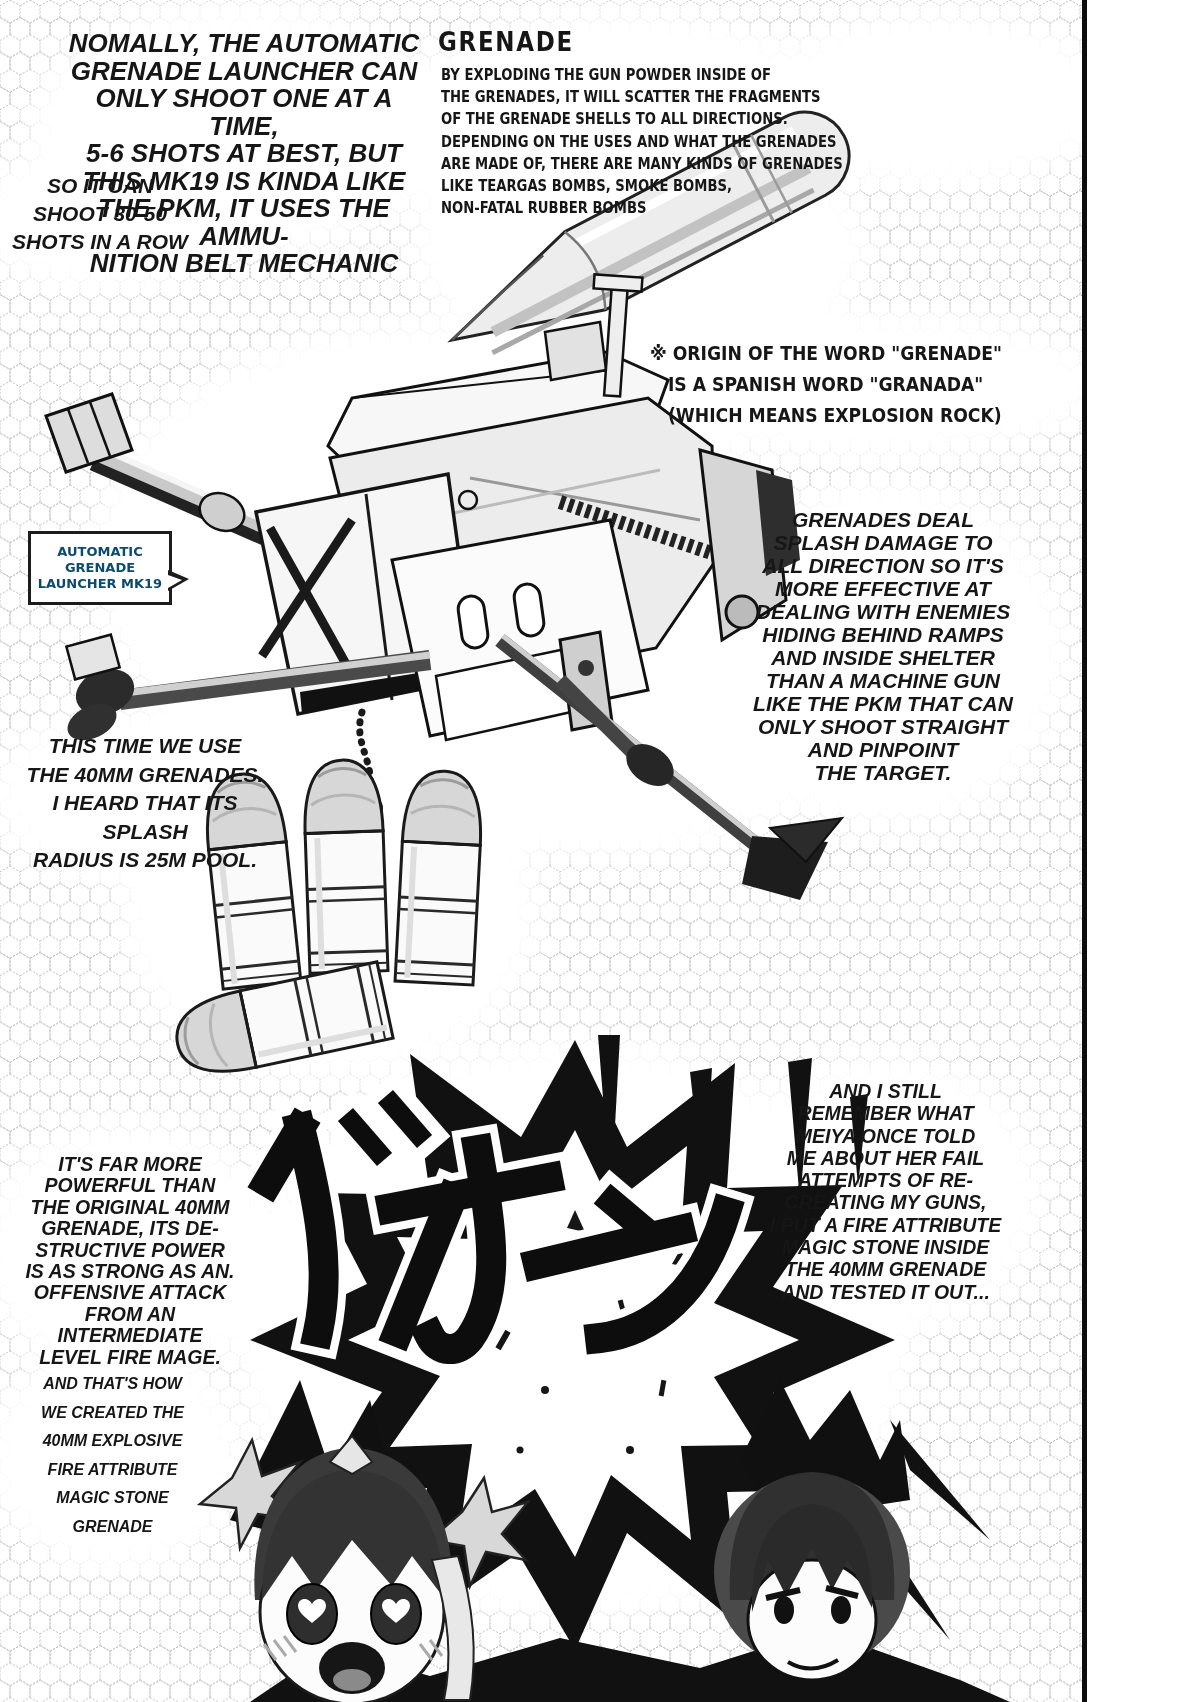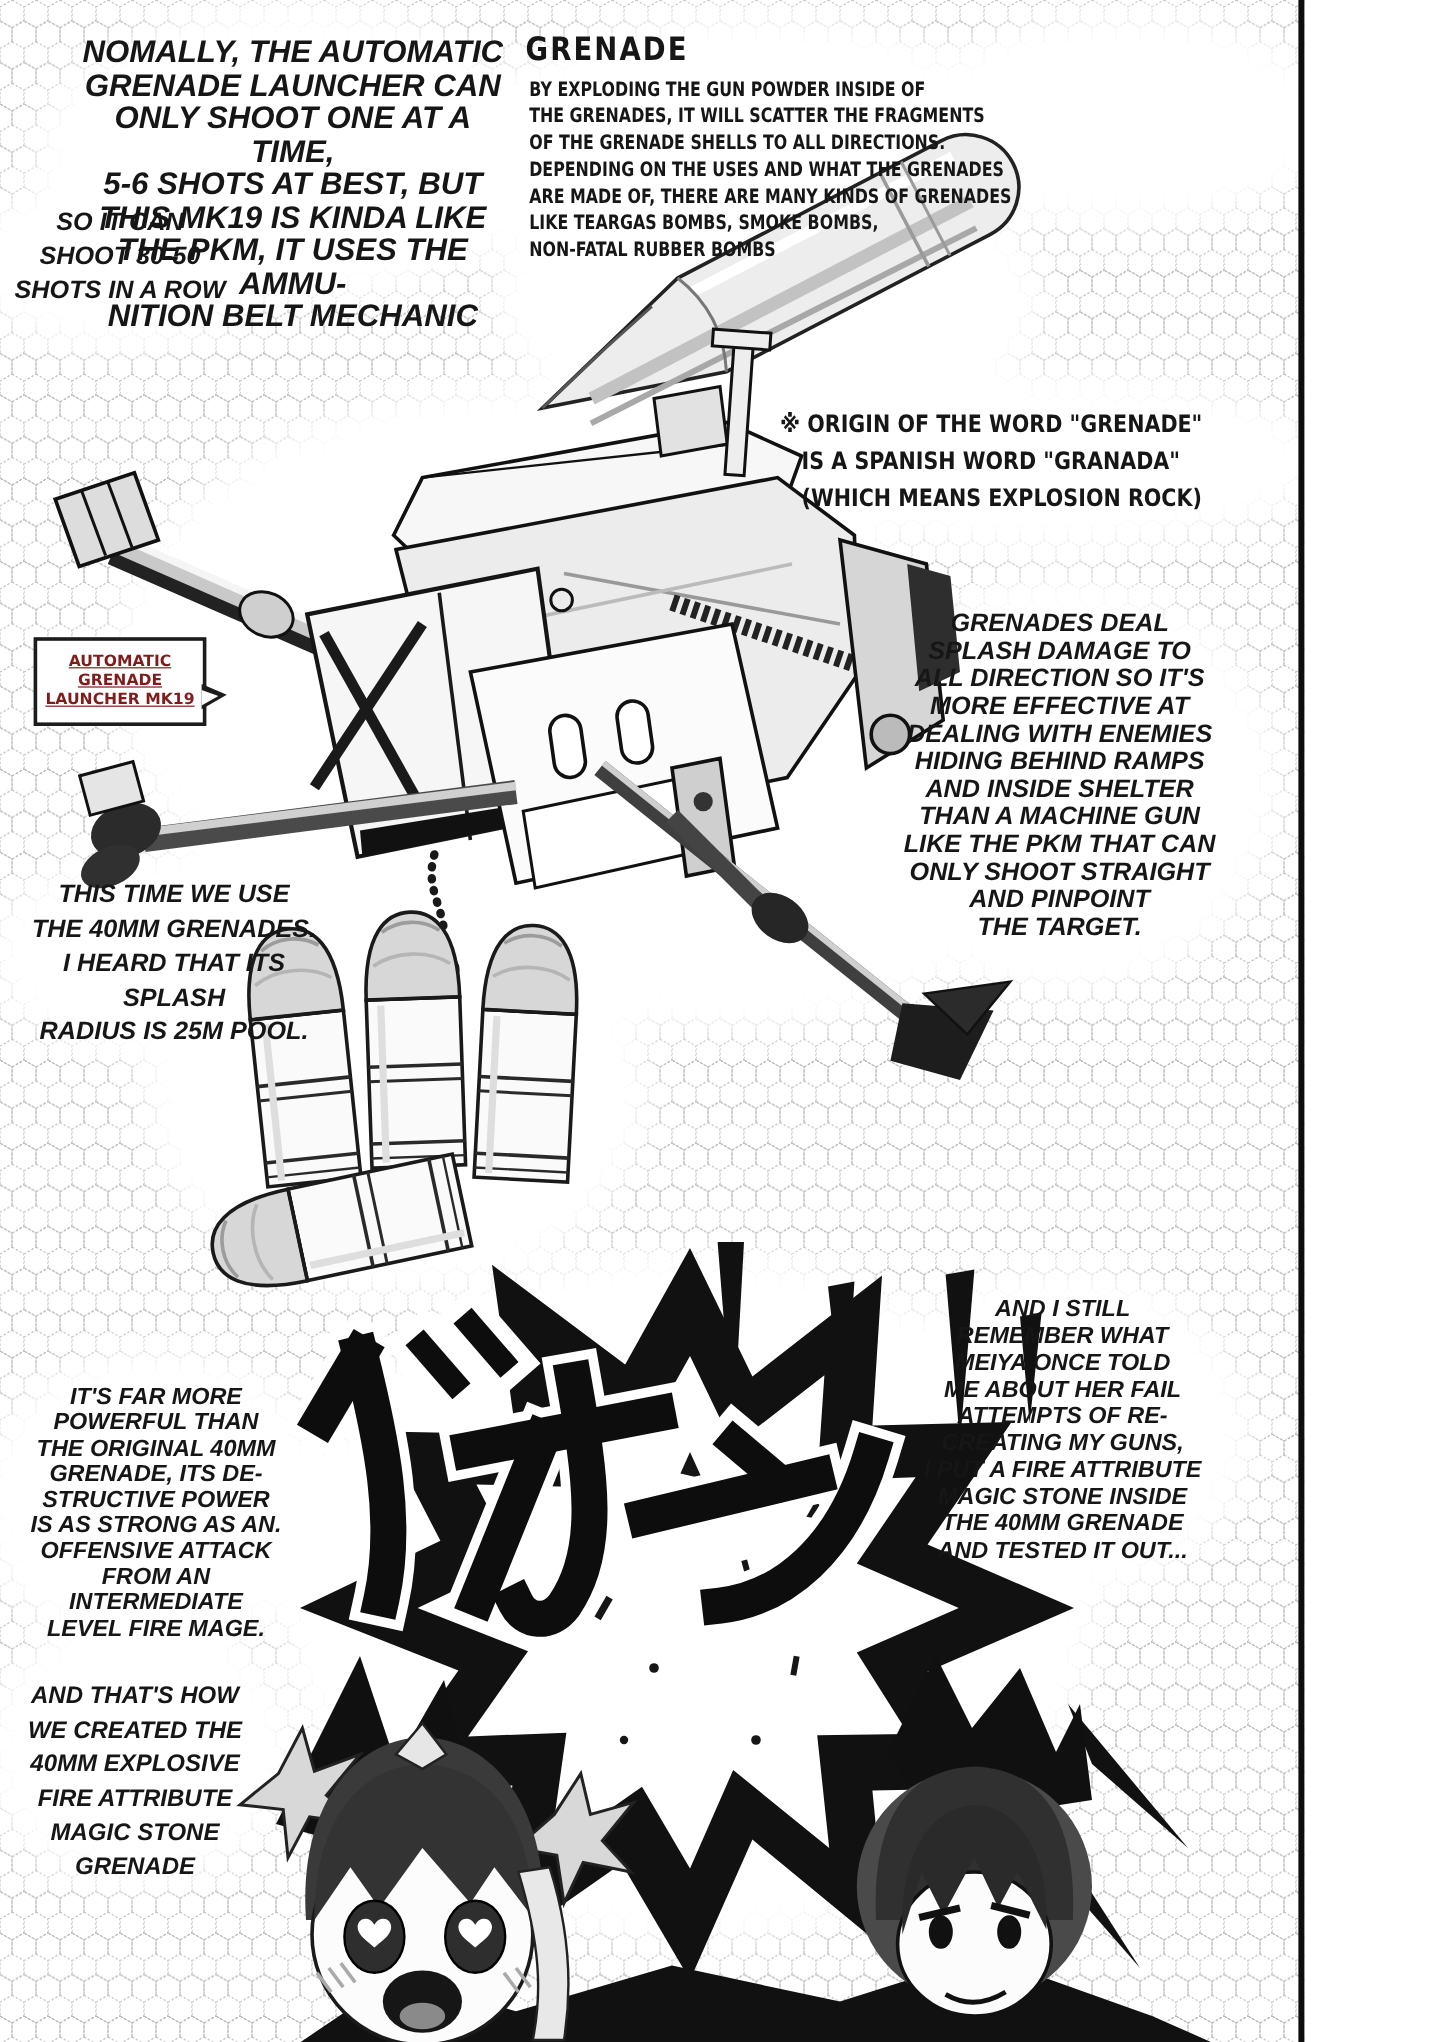--- a/index.html
+++ b/index.html
@@ -6,21 +6,21 @@
   #page{position:relative;width:1200px;height:1702px;background:#fff;overflow:hidden;
         font-family:"Liberation Sans",sans-serif;}
   #page svg.art{position:absolute;left:0;top:0;}
   .txt{position:absolute;color:#161616;white-space:pre-line;text-align:center;}
   .bal{font-family:"Liberation Sans",sans-serif;font-weight:700;font-style:italic;}
   .print{font-family:"DejaVu Sans",sans-serif;font-weight:700;font-style:normal;}
   .margin-cover{position:absolute;top:0;height:100%;background:#fff;}
   .panel-line{position:absolute;top:0;height:100%;background:#0d0d0d;}
   .labelbox{position:absolute;left:28px;top:531px;width:134px;background:#fff;
             border:3px solid #1c1c1c;padding:10px 2px;text-align:center;
-            font:700 13px/16px "DejaVu Sans",sans-serif;color:#7f1d1d;white-space:pre-line;text-decoration:underline;}
+            font:700 13px/16px "DejaVu Sans",sans-serif;color:#0c4a6e;white-space:pre-line;}
   .labelbox::before{content:"";position:absolute;right:-20px;top:36px;width:0;height:0;
             border-top:9px solid transparent;border-bottom:12px solid transparent;
             border-left:21px solid #1c1c1c;}
   .labelbox::after{content:"";position:absolute;right:-13px;top:41px;width:0;height:0;
             border-top:5px solid transparent;border-bottom:8px solid transparent;
             border-left:14px solid #fff;}
 </style>
 </head>
 <body>
 
@@ -297,21 +297,21 @@
   <div class="txt bal" style="left:10px;top:1154px;width:240px;font-size:19.5px;line-height:21.4px;font-style:italic;">IT'S FAR MORE
 POWERFUL THAN
 THE ORIGINAL 40MM
 GRENADE, ITS DE-
 STRUCTIVE POWER
 IS AS STRONG AS AN.
 OFFENSIVE ATTACK
 FROM AN INTERMEDIATE
 LEVEL FIRE MAGE.</div>
 
-  <div class="txt bal" style="left:15px;top:1370px;width:195px;font-size:20px;line-height:28.6px;margin-top:29px;">AND THAT'S HOW
+  <div class="txt bal" style="left:15px;top:1370px;width:195px;font-size:16px;line-height:28.6px;">AND THAT'S HOW
 WE CREATED THE
 40MM EXPLOSIVE
 FIRE ATTRIBUTE
 MAGIC STONE
 GRENADE</div>
 
   <div class="txt bal" style="left:758px;top:1080px;width:255px;font-size:19.5px;line-height:22.3px;">AND I STILL
 REMEMBER WHAT
 MEIYA ONCE TOLD
 ME ABOUT HER FAIL

